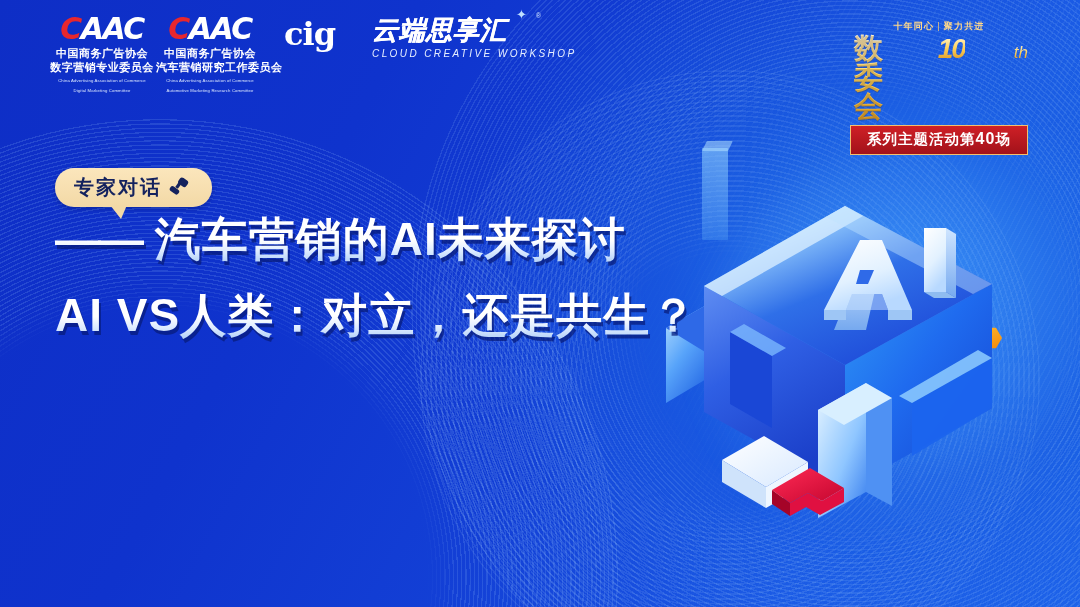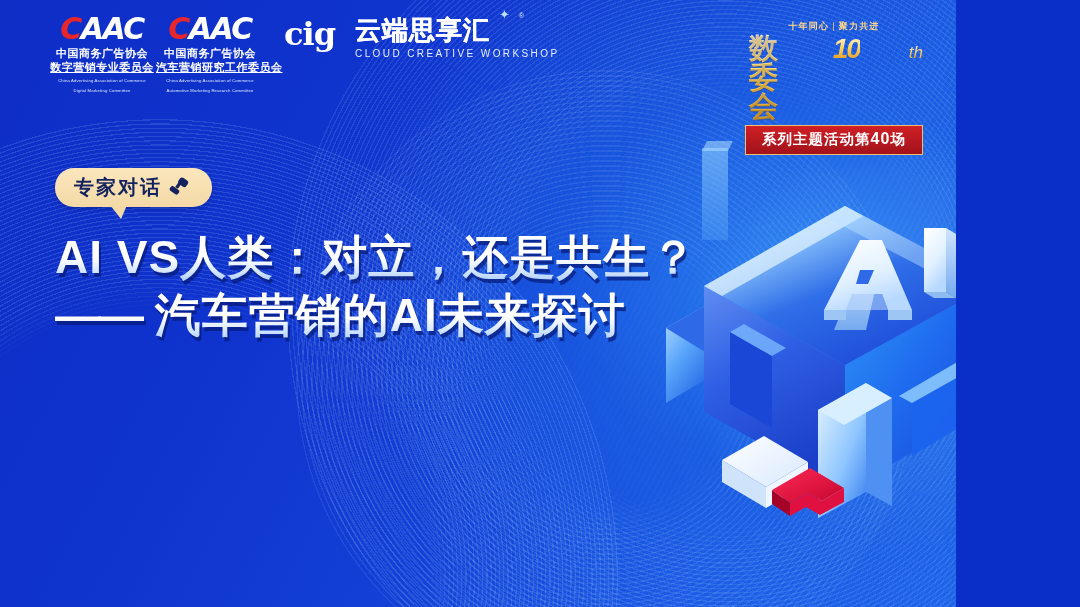--- a/index.html
+++ b/index.html
@@ -7,21 +7,21 @@
     margin: 0;
     padding: 0;
     background: #0a2fc8;
   }
   body {
     font-family: "Liberation Sans", "DejaVu Sans", sans-serif;
   }
 
   .poster {
     position: relative;
-    width: 956px;
+    width: 1080px;
     height: 607px;
     overflow: hidden;
     background:
       radial-gradient(ellipse 620px 520px at 84% 46%, #2a7ff0 0%, rgba(26,96,226,0.65) 38%, rgba(14,59,210,0.0) 72%),
       linear-gradient(118deg, #0e2ec6 0%, #0f33cd 30%, #1340d6 55%, #1b5ae6 78%, #1e63ea 100%);
   }
 
   
   .bg-rings-bl {
     position: absolute;
@@ -128,21 +128,21 @@
   .caac-mark .c-red { color: #e8272d; }
   .caac-mark .c-white { color: #ffffff; }
   .caac-cn1, .caac-cn2 {
     font-size: 11px;
     font-weight: 700;
     letter-spacing: 0.5px;
     margin-top: 3px;
     line-height: 1.25;
     white-space: nowrap;
   }
-  .caac-cn2 { margin-top: 1px; text-decoration: underline; }
+  .caac-cn2 { margin-top: 1px; }
   .caac-en {
     font-size: 4.4px;
     line-height: 1.5;
     margin-top: 3px;
     letter-spacing: 0.15px;
     color: #dce8ff;
     transform: scale(0.96);
   }
 
   .cig-logo {
@@ -160,24 +160,25 @@
     line-height: 1;
   }
   .cig-cn {
     font-size: 23px;
     font-weight: 700;
     margin-left: 9px;
     letter-spacing: 0.5px;
   }
 
   .cloud-logo {
-    margin-left: 20px;
+    margin-left: 37px;
     margin-top: 2px;
     color: #ffffff;
     position: relative;
+    font-style: italic;
   }
   .cloud-cn {
     font-size: 26px;
     font-weight: 700;
     letter-spacing: 1px;
     line-height: 1.1;
     -webkit-text-stroke: 0.4px #ffffff;
     position: relative;
     display: inline-block;
   }
@@ -199,21 +200,21 @@
     font-size: 10px;
     letter-spacing: 2.4px;
     margin-top: 4px;
     color: #e6eeff;
     text-align: center;
   }
 
   
   .badge {
     position: absolute;
-    right: 33px;
+    right: 52px;
     top: 20px;
     width: 178px;
     text-align: center;
     z-index: 7;
   }
   .badge-tagline {
     font-size: 9px;
     font-weight: 700;
     color: #ffd98a;
     letter-spacing: 1.2px;
@@ -431,23 +432,23 @@
           <svg width="26" height="20" viewBox="0 0 26 20" fill="none" xmlns="http://www.w3.org/2000/svg">
             <rect x="12.5" y="1.5" width="9.5" height="7.5" rx="2.6" transform="rotate(36 12.5 1.5)" fill="#14225e"></rect>
             <rect x="3" y="10.2" width="10" height="5.4" rx="2.3" transform="rotate(36 3 10.2)" fill="#14225e"></rect>
             <rect x="9.4" y="7.6" width="3.2" height="5.4" transform="rotate(36 9.4 7.6)" fill="#14225e"></rect>
           </svg>
         </span>
       </div>
       <div class="tag-tail" data-interactable="false"></div>
     </div>
 
+    <div class="title-line title-line-2" data-interactable="false"><span class="title-dash" data-interactable="false">——</span>&nbsp;<span data-interactable="false">汽车营销的AI未来探讨</span></div>
+
     <div class="title-line title-line-1" data-interactable="false">AI VS人类：对立，还是共生？</div>
-
-    <div class="title-line title-line-2" data-interactable="false"><span class="title-dash" data-interactable="false">——</span>&nbsp;<span data-interactable="false">汽车营销的AI未来探讨</span></div>
 
   </div>
 
   <div class="artwork" data-interactable="false">
 
     <div class="bar bar-1" data-interactable="false"></div>
 
     <div class="hexagon" data-interactable="false"></div>
 
     <div class="cube" data-interactable="false">

